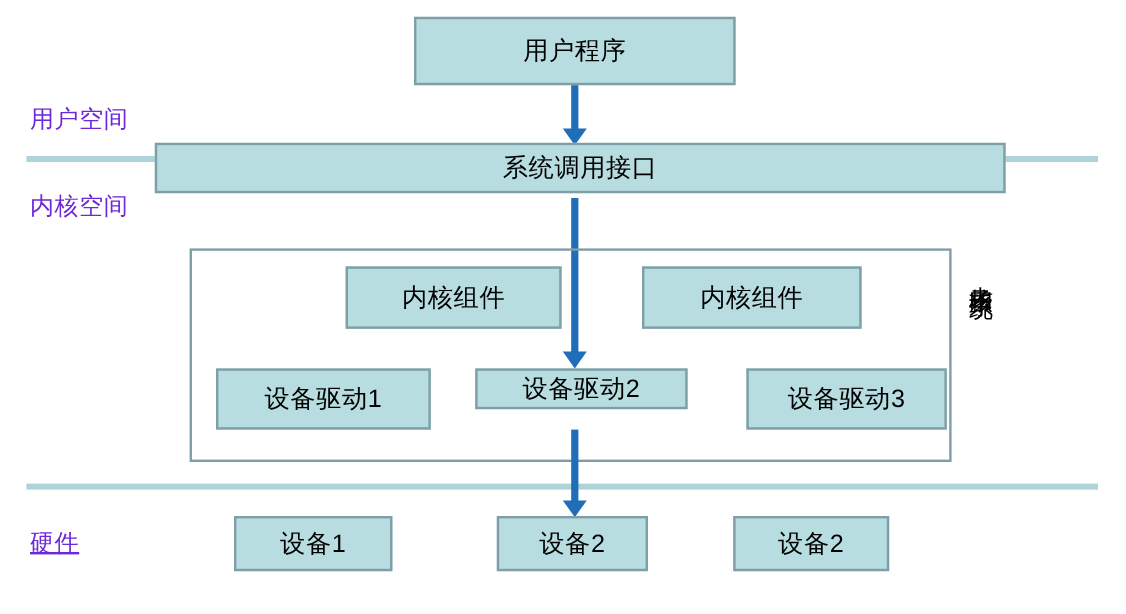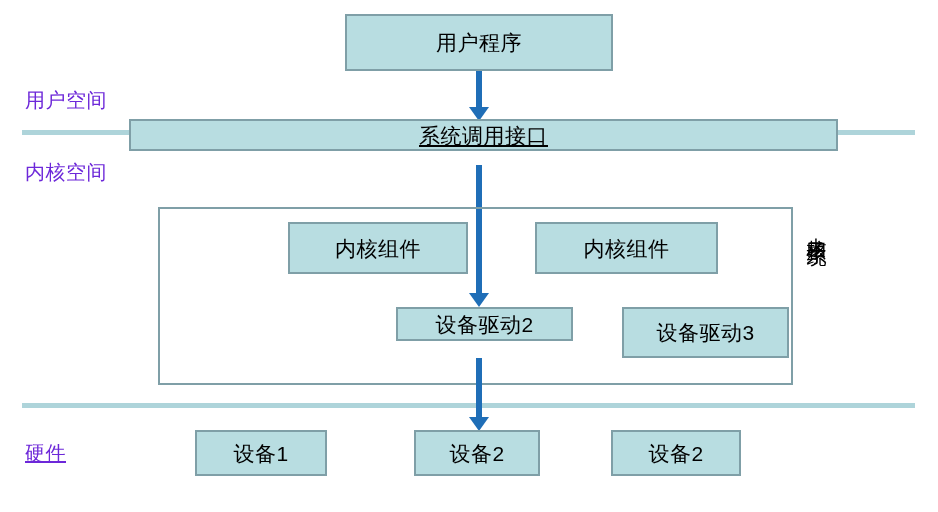--- a/index.html
+++ b/index.html
@@ -110,35 +110,36 @@
 
   <div class="side-label" style="left:25px; top:443px;text-decoration:underline;">硬件</div>
 
   <div class="node" style="left:345px; top:14px; width:268px; height:57px;">用户程序</div>
 
   <div class="arrow" style="left:467px; top:71px; width:24px; height:50px;">
     <div class="shaft" style="height:37px;"></div>
     <div class="head"></div>
   </div>
 
-  <div class="node" style="left:129px; top:119px; width:709px; height:32px;text-decoration:underline;">系统调用接口</div>
+  <div class="node" style="left:129px; top:119px; width:709px; height:42px;">系统调用接口</div>
 
   <div class="arrow" style="left:467px; top:165px; width:24px; height:142px;">
     <div class="shaft" style="height:129px;"></div>
     <div class="head"></div>
   </div>
 
   <div class="subsystem-box" style="left:158px; top:207px; width:635px; height:178px;"></div>
 
   <div class="vertical-label" style="left:806px; top:222px;">内核子系统</div>
 
   <div class="node" style="left:288px; top:222px; width:180px; height:52px;">内核组件</div>
 
   <div class="node" style="left:535px; top:222px; width:183px; height:52px;">内核组件</div>
 
+  <div class="node" style="left:180px; top:307px; width:179px; height:51px;">设备驱动1</div>
 
   <div class="node" style="left:396px; top:307px; width:177px; height:34px;">设备驱动2</div>
 
   <div class="node" style="left:592px; top:307px; width:167px; height:51px;margin-left:30px;">设备驱动3</div>
 
   <div class="arrow" style="left:467px; top:358px; width:24px; height:73px;">
     <div class="shaft" style="height:60px;"></div>
     <div class="head"></div>
   </div>
 

